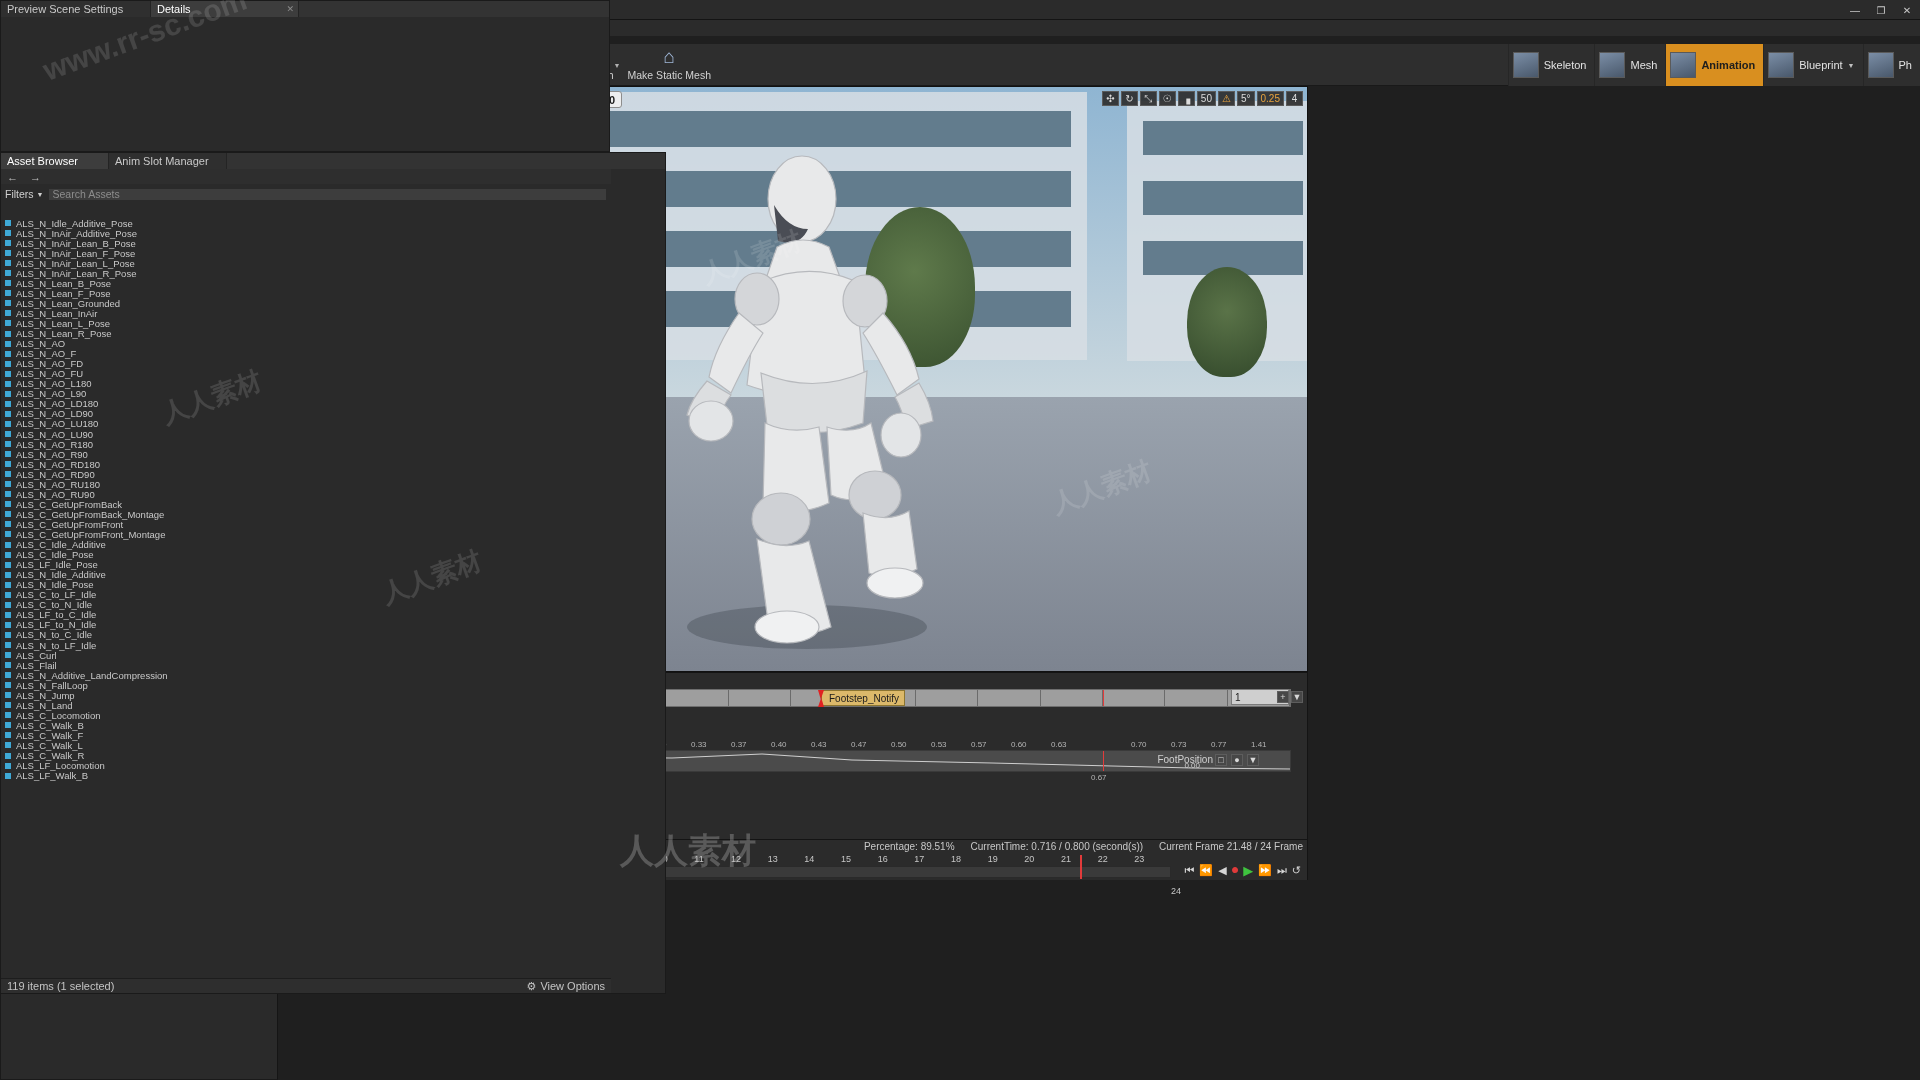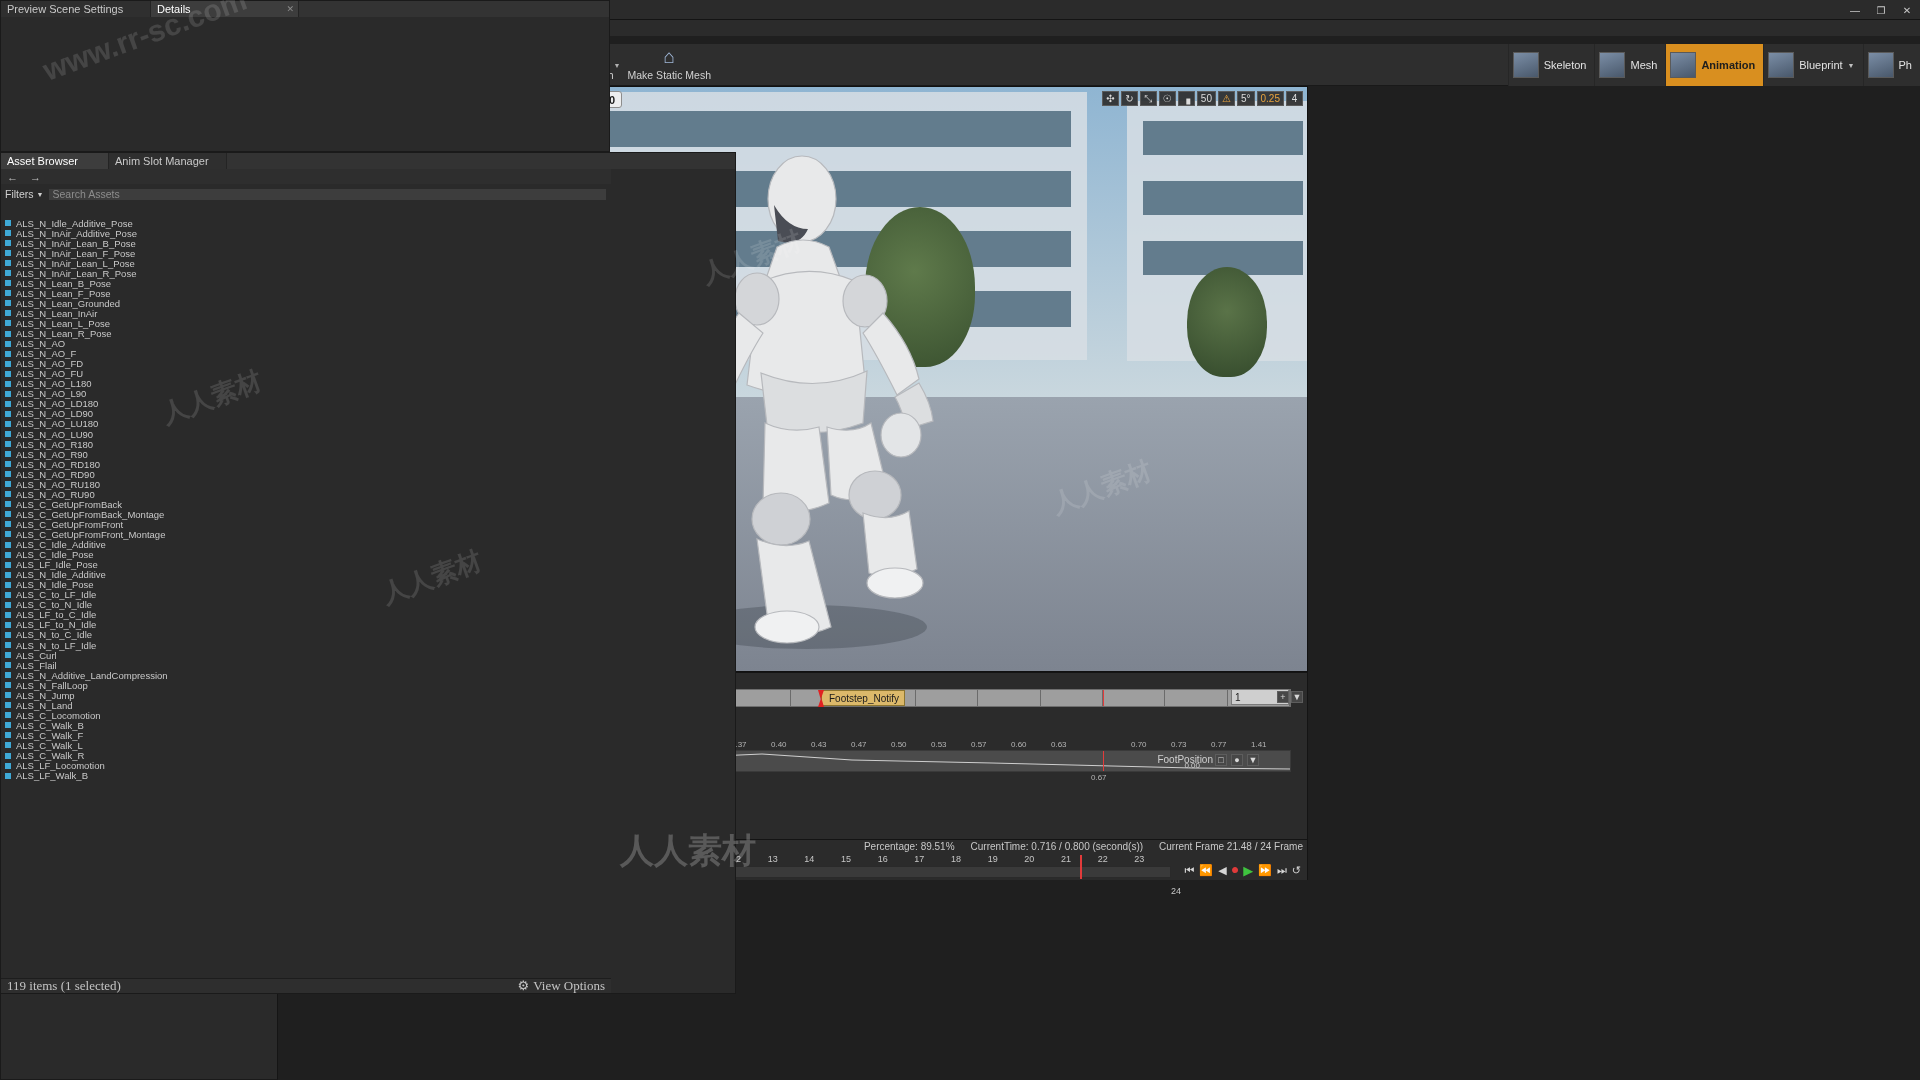--- a/index.html
+++ b/index.html
@@ -187,21 +187,21 @@
     margin-right:4px; }
   #colhdr { position:absolute; left:0; top:51px; width:610px; height:14px;
     background:#333; border-bottom:1px solid #222; font-size:10.5px; color:#cfcfcf;
     display:flex; align-items:center; padding-left:4px; }
   #assetlist { position:absolute; left:0; top:65px; width:610px; height:762px; overflow:hidden; }
   .arow { height:10.05px; display:flex; align-items:center; font-size:9.5px;
     color:#c9c9c9; padding-left:4px; }
   .arow .dot { width:6px; height:6px; margin-right:5px; background:#3fa9d6; flex:0 0 auto; }
   #listfooter { position:absolute; left:0; bottom:0; width:610px; height:15px;
     background:#2e2e2e; border-top:1px solid #1d1d1d; display:flex; align-items:center;
-    justify-content:space-between; padding:0 6px; font-size:13px; color:#c4c4c4;font-family:Liberation Serif, serif; }
+    justify-content:space-between; padding:0 6px; font-size:11px; color:#c4c4c4; }
   #viewopts { display:flex; align-items:center; gap:4px; }
 
   
   .wm { position:absolute; color:rgba(255,255,255,.13); font-weight:bold;
     pointer-events:none; user-select:none; font-size:26px; transform:rotate(-20deg); }
   .wmc { position:absolute; color:rgba(200,200,200,.30); font-weight:bold;
     pointer-events:none; font-size:34px; }
 </style>
 </head>
 <body>
@@ -953,21 +953,21 @@
         <div class="ptab" style="width:150px;">
           <span>Preview Scene Settings</span>
           </div>
         <div class="ptab sel" style="width:148px;">
           <span>Details</span>
           <span class="x">✕</span>
           </div>
       </div>
     </div>
 
-    <div id="browserPanel" class="panel" style="position:absolute;left:0;top:152px;width:736px;height:842px;">
+    <div id="browserPanel" class="panel" style="position:absolute;left:0;top:152px;width:666px;height:842px;">
       <div class="ptabs">
         <div class="ptab sel" style="width:108px;">
           <span>Asset Browser</span>
           </div>
         <div class="ptab" style="width:118px;">
           <span>Anim Slot Manager</span>
           </div>
       </div>
 
       <div id="navrow">

